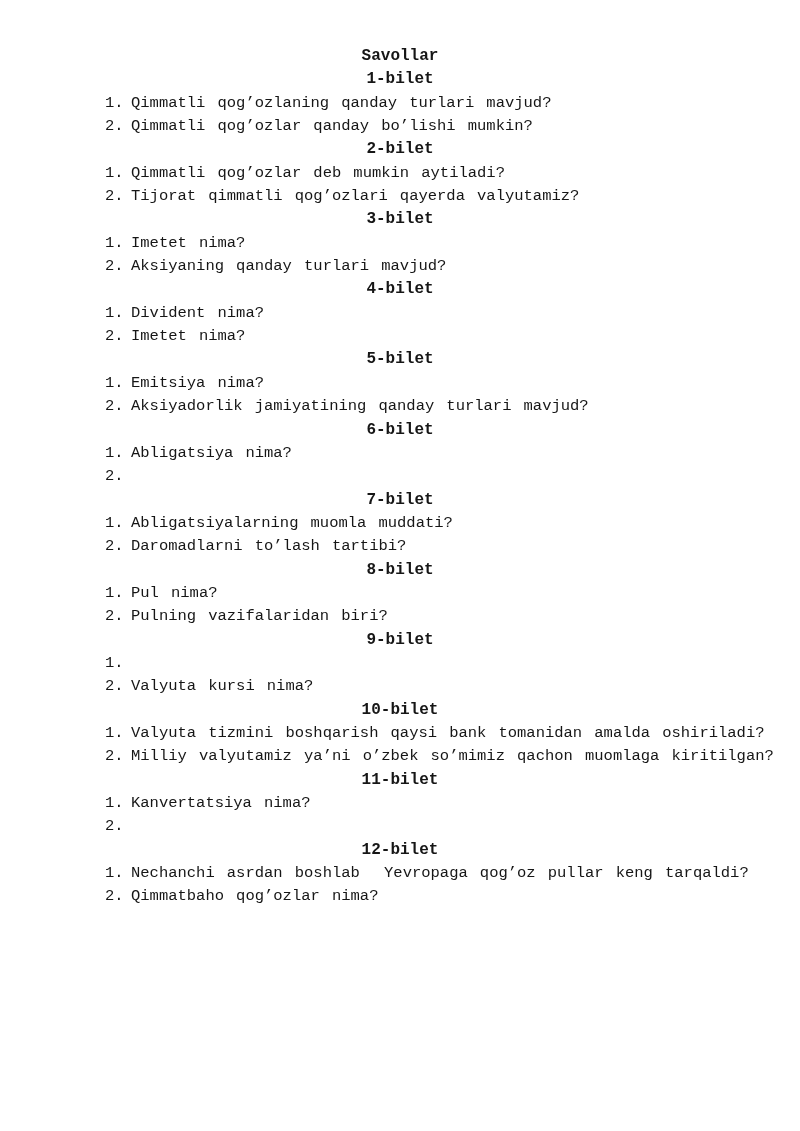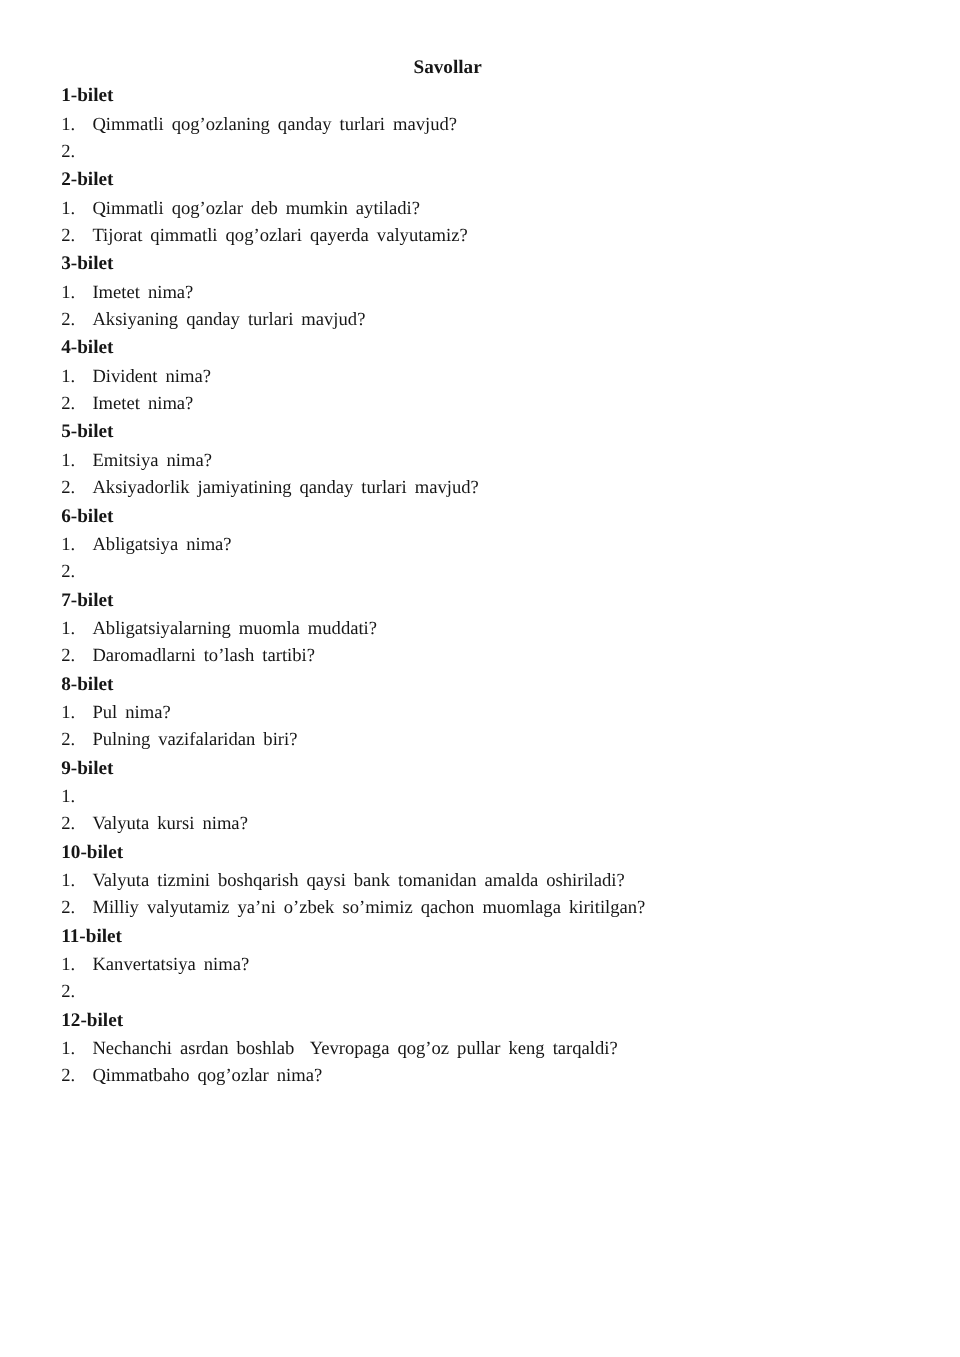--- a/index.html
+++ b/index.html
@@ -6,34 +6,34 @@
     margin: 0;
     padding: 0;
     background: #ffffff;
   }
   .page {
     position: relative;
     box-sizing: border-box;
     width: 800px;
     height: 907px;
     background: #ffffff;
-    padding: 45px 105px 0 51px;
-    font-family: Liberation Serif, serif;
+    padding: 45px 105px 0 105px;
+    font-family: Liberation Mono, monospace;
     font-size: 15.5px;
     line-height: 23.35px;
     color: #161616;
     overflow: hidden;
   }
   .doc-title {
     text-align: center;
     font-weight: 700;
     font-size: 16px;
   }
   .bilet-header {
-    text-align: left;
+    text-align: center;
     font-weight: 700;
     font-size: 16px;
     margin: 0;
   }
   .question {
     display: flex;
     white-space: pre;
   }
   .q-num {
     flex: 0 0 26px;
@@ -51,20 +51,21 @@
   <section class="bilet">
     <div class="bilet-header">1-bilet</div>
     <div>
   <div class="question">
     <span class="q-num">1.</span>
     <span class="q-text">Qimmatli qog’ozlaning qanday turlari mavjud?</span>
   </div>
 
   <div class="question">
     <span class="q-num">2.</span>
+    <span class="q-text">Qimmatli qog’ozlar qanday bo’lishi mumkin?</span>
   </div>
 </div>
   </section>
 
   <section class="bilet">
     <div class="bilet-header">2-bilet</div>
     <div>
   <div class="question">
     <span class="q-num">1.</span>
     <span class="q-text">Qimmatli qog’ozlar deb mumkin aytiladi?</span>

